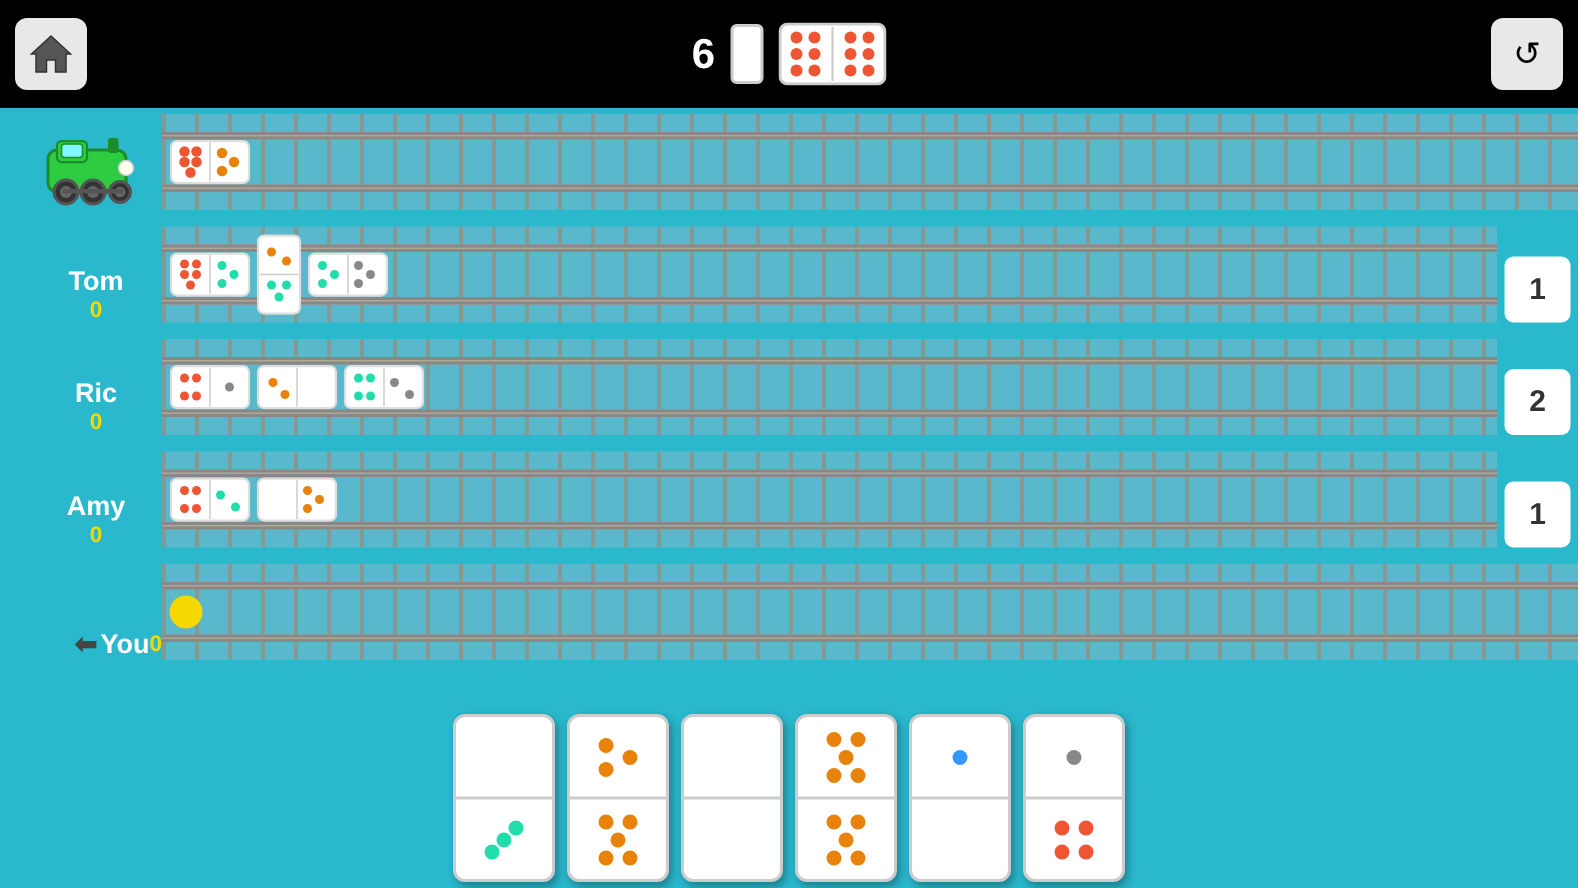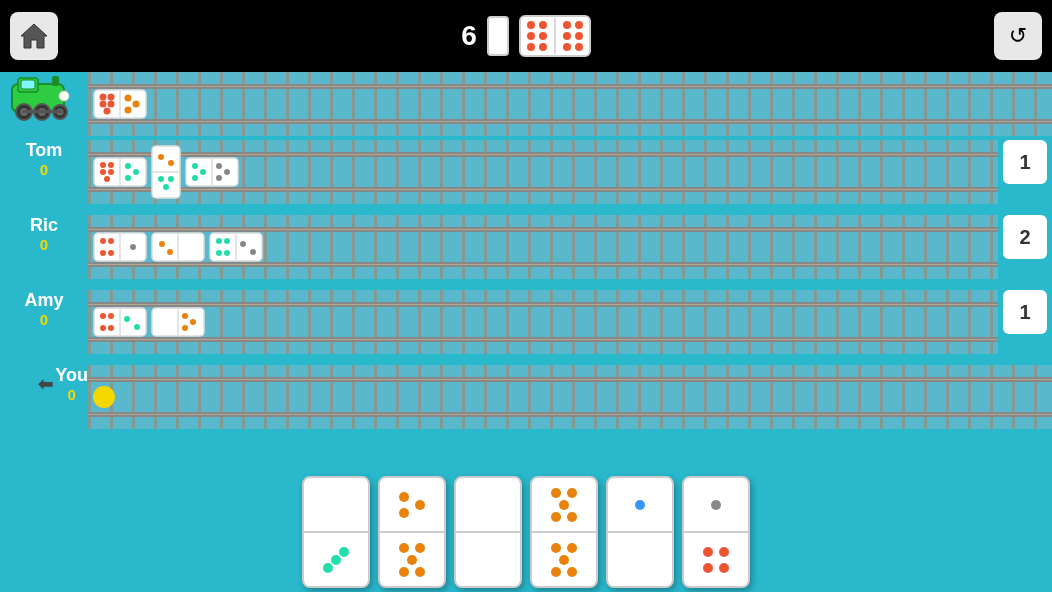--- a/index.html
+++ b/index.html
@@ -82,23 +82,24 @@
     
     #game-area {
       flex: 1;
       display: flex;
       flex-direction: column;
     }
 
     
     .player-row {
       display: flex;
-      align-items: flex-start;
+      align-items: flex-end;
       height: 75px;
       flex-shrink: 0;
+      padding-left: 20px;
     }
 
     .player-label {
       width: 88px;
       display: flex;
       flex-direction: column;
       align-items: center;
       justify-content: center;
       flex-shrink: 0;
     }
@@ -445,21 +446,21 @@
             <circle cx="34" cy="21" r="3" fill="#e8820a"></circle>
           </svg>
         </div>
       </div>
       <div class="score-badge">1</div>
     </div>
 
     <div class="player-row" style="height:75px;">
       <div class="player-label" style="flex-direction:row; align-items:center; gap:2px; justify-content:flex-end;">
         <span style="color:#444; font-size:18px; font-weight:bold;">⬅</span>
-        <div style="display:flex; flex-direction:column; align-items:center;">
+        <div style="display:flex; flex-direction:row; align-items:center;">
           <span class="player-name">You</span>
           <span class="player-score">0</span>
         </div>
       </div>
       <div class="track-container">
         <div class="rails-pattern"></div>
         <div class="rails-line-top"></div>
         <div class="rails-line-bottom"></div>
         <div class="track-dominos">
 

